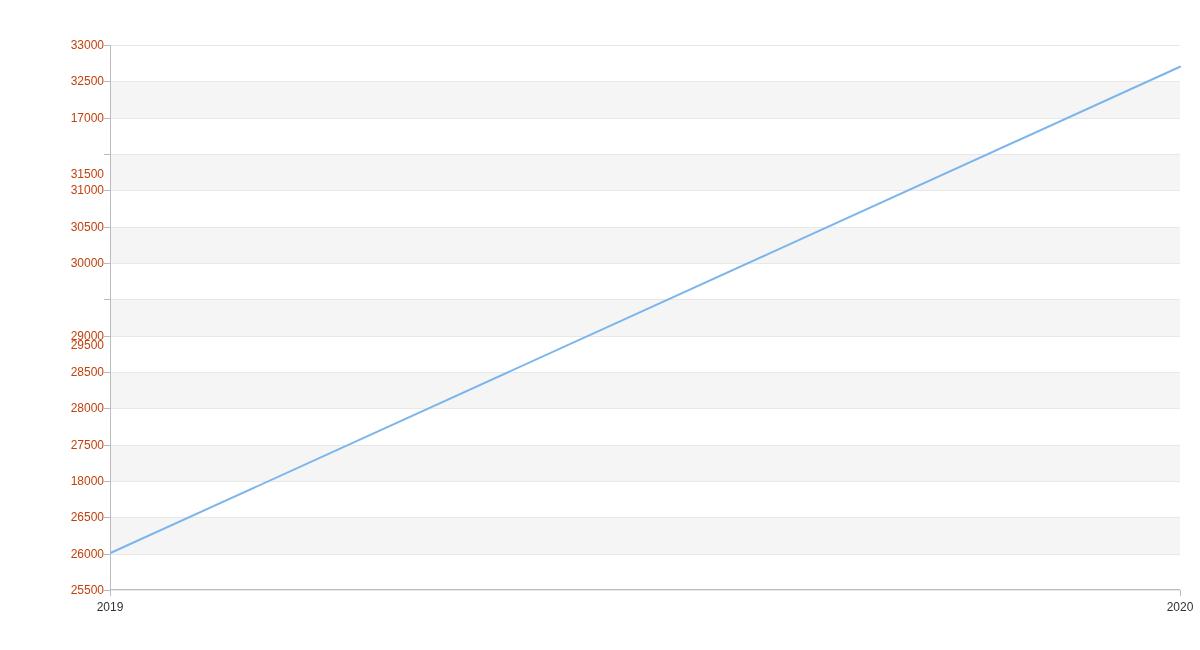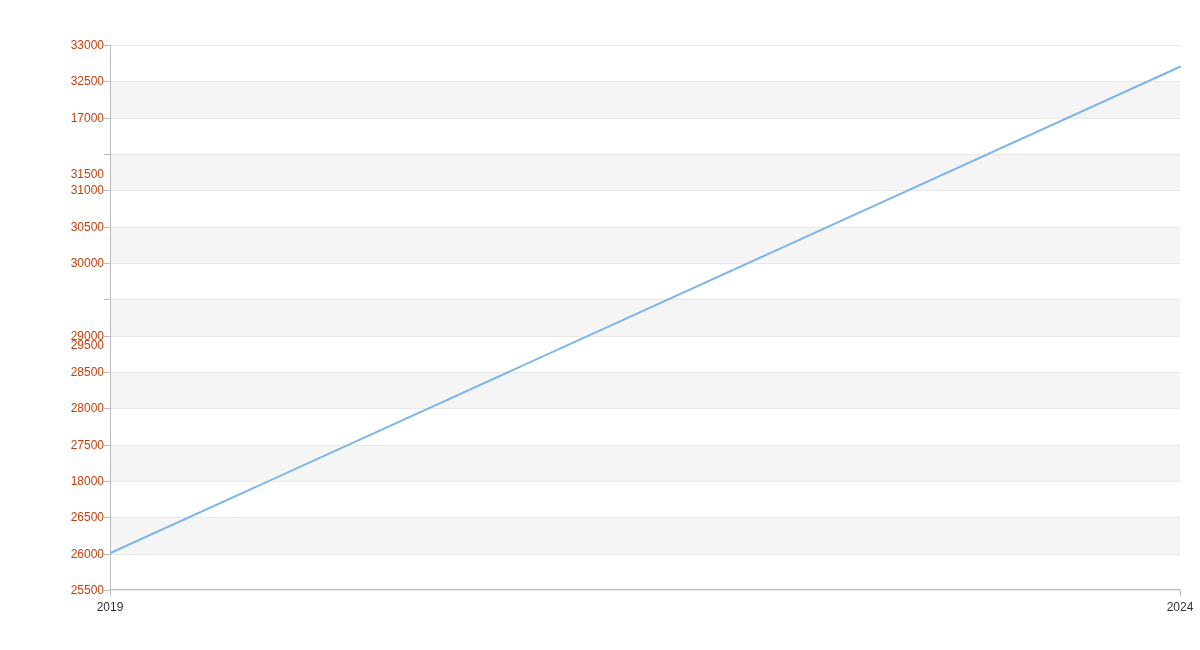--- a/index.html
+++ b/index.html
@@ -153,14 +153,14 @@
     <div class="ytick-label" style="top: 154px; margin-top: 20px;">31500</div>
     <div class="ytick" style="left: 104px; top: 117.667px;"></div>
     <div class="ytick-label" style="top: 117.667px;">17000</div>
     <div class="ytick" style="left: 104px; top: 81.3333px;"></div>
     <div class="ytick-label" style="top: 81.3333px;">32500</div>
     <div class="ytick" style="left: 104px; top: 45px;"></div>
     <div class="ytick-label" style="top: 45px;">33000</div>
     <div class="xtick" style="left: 110px; top: 590px;"></div>
     <div class="xtick-label" style="left: 110px; top: 600px;">2019</div>
     <div class="xtick" style="left: 1180px; top: 590px;"></div>
-    <div class="xtick-label" style="left: 1180px; top: 600px;">2024</div>
+    <div class="xtick-label" style="left: 1180px; top: 600px;">2020</div>
   </div>
 
 </body></html>

